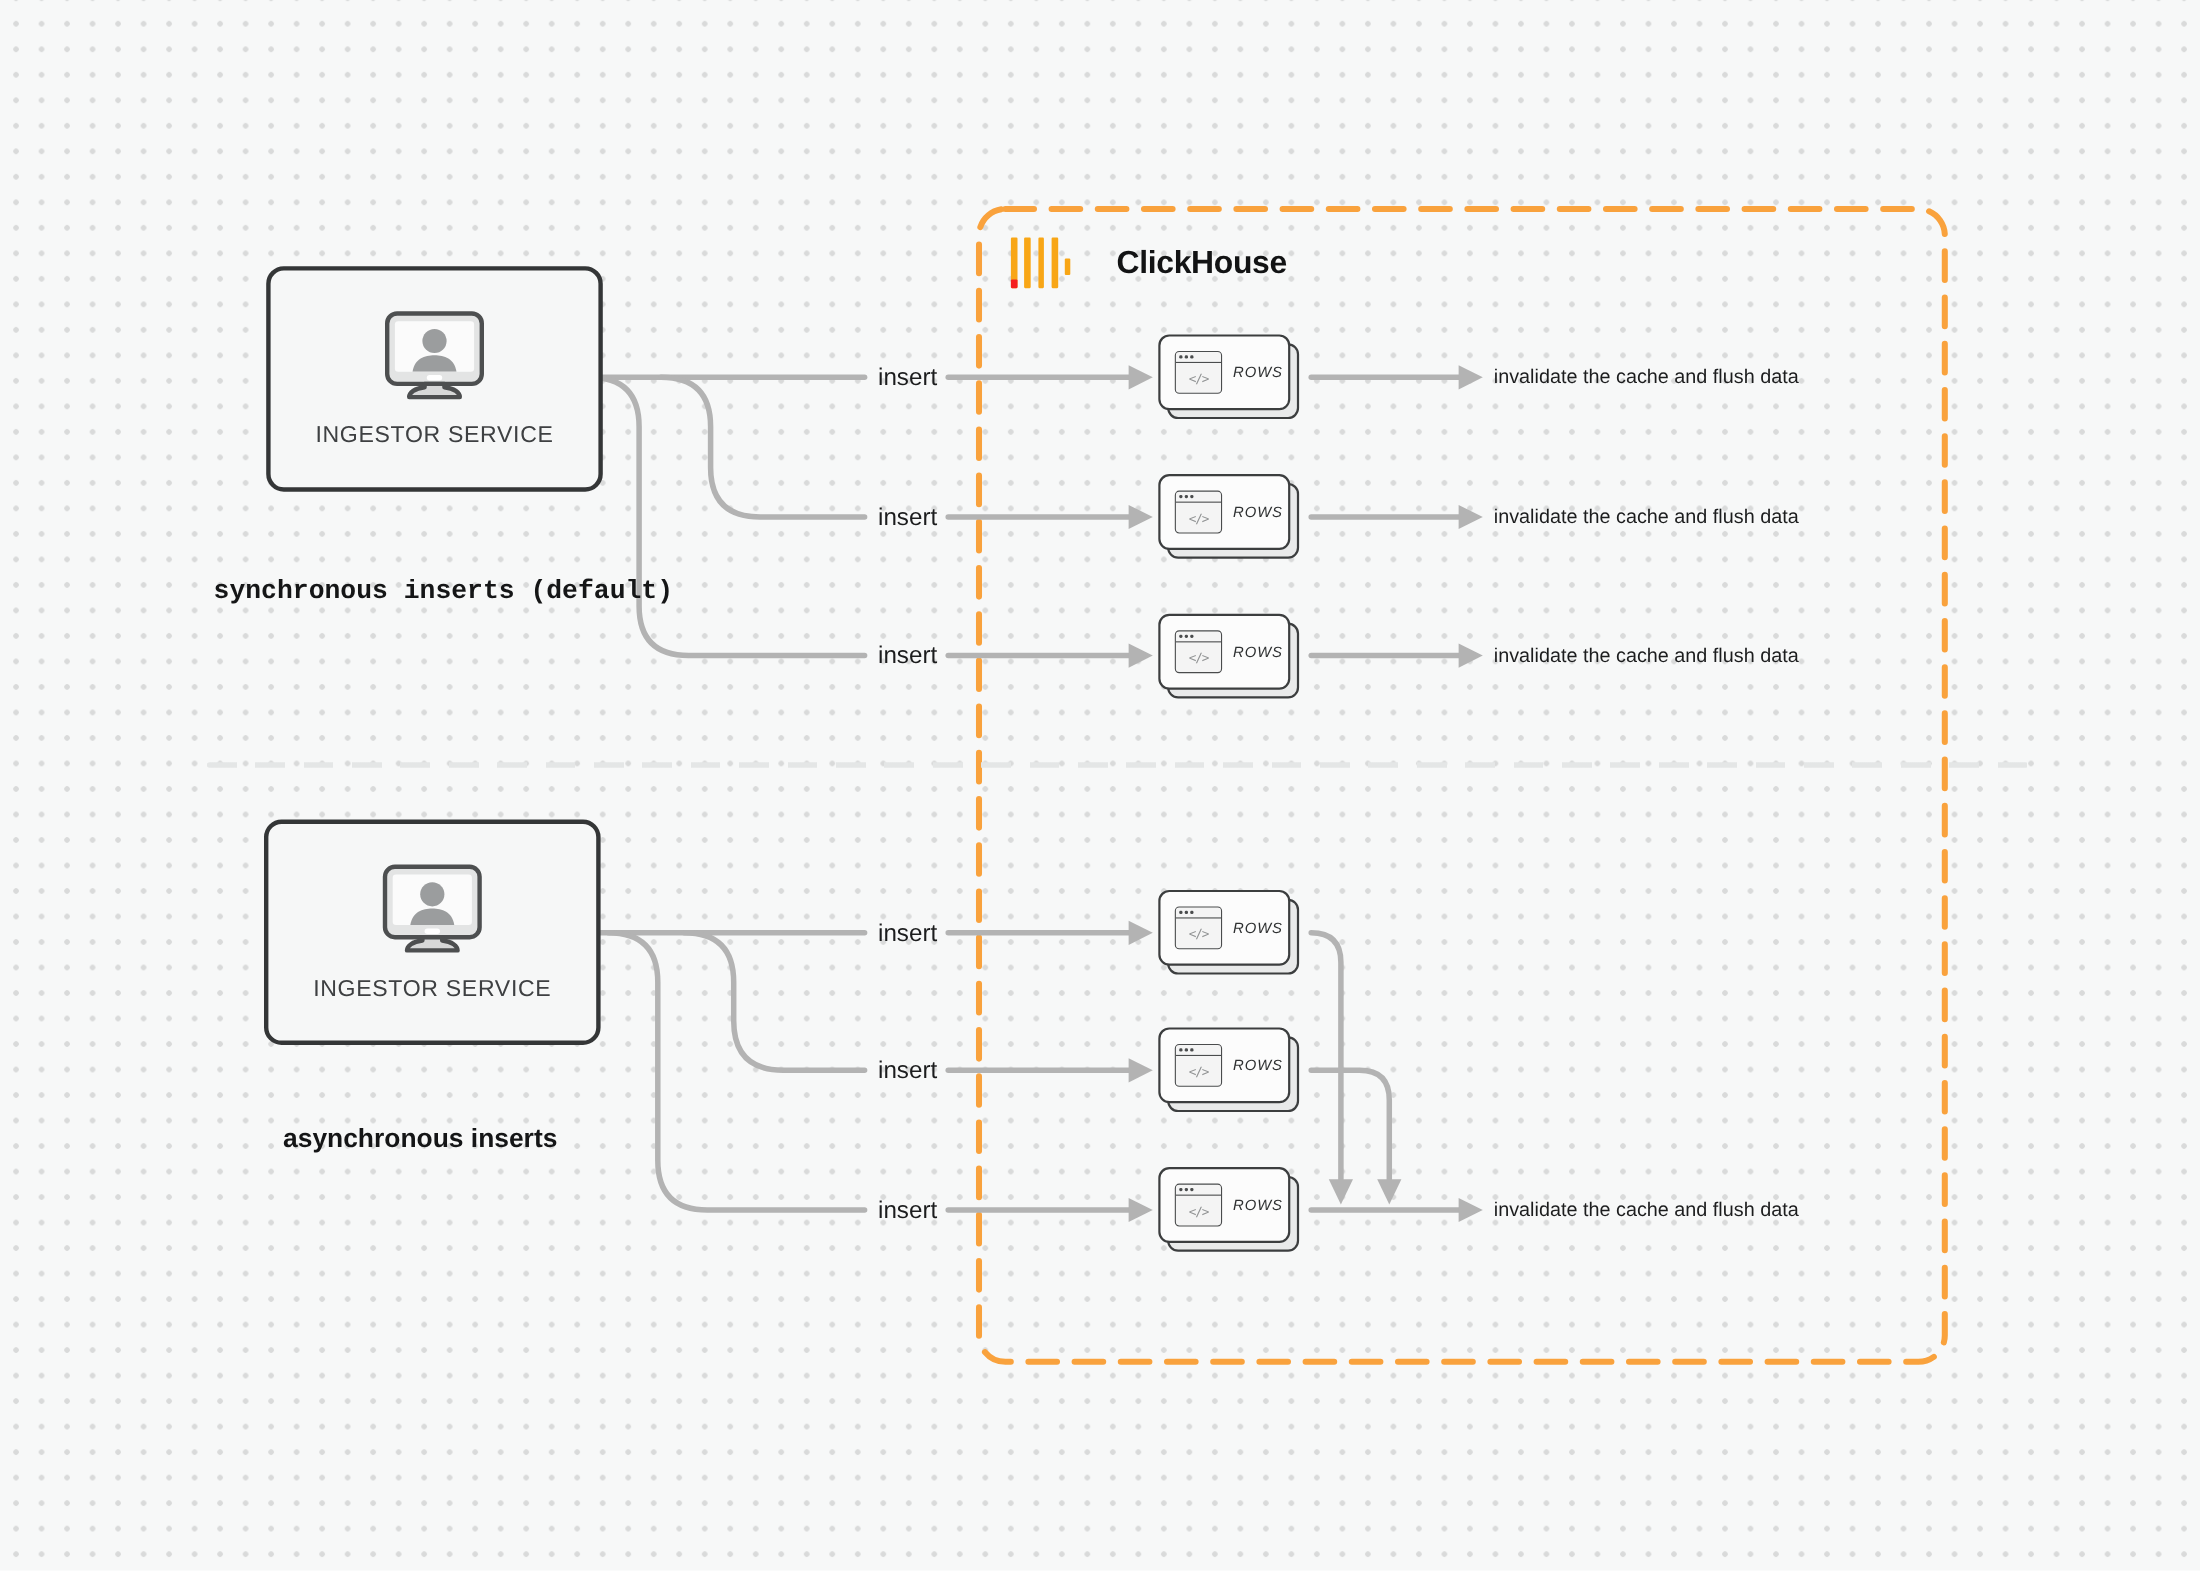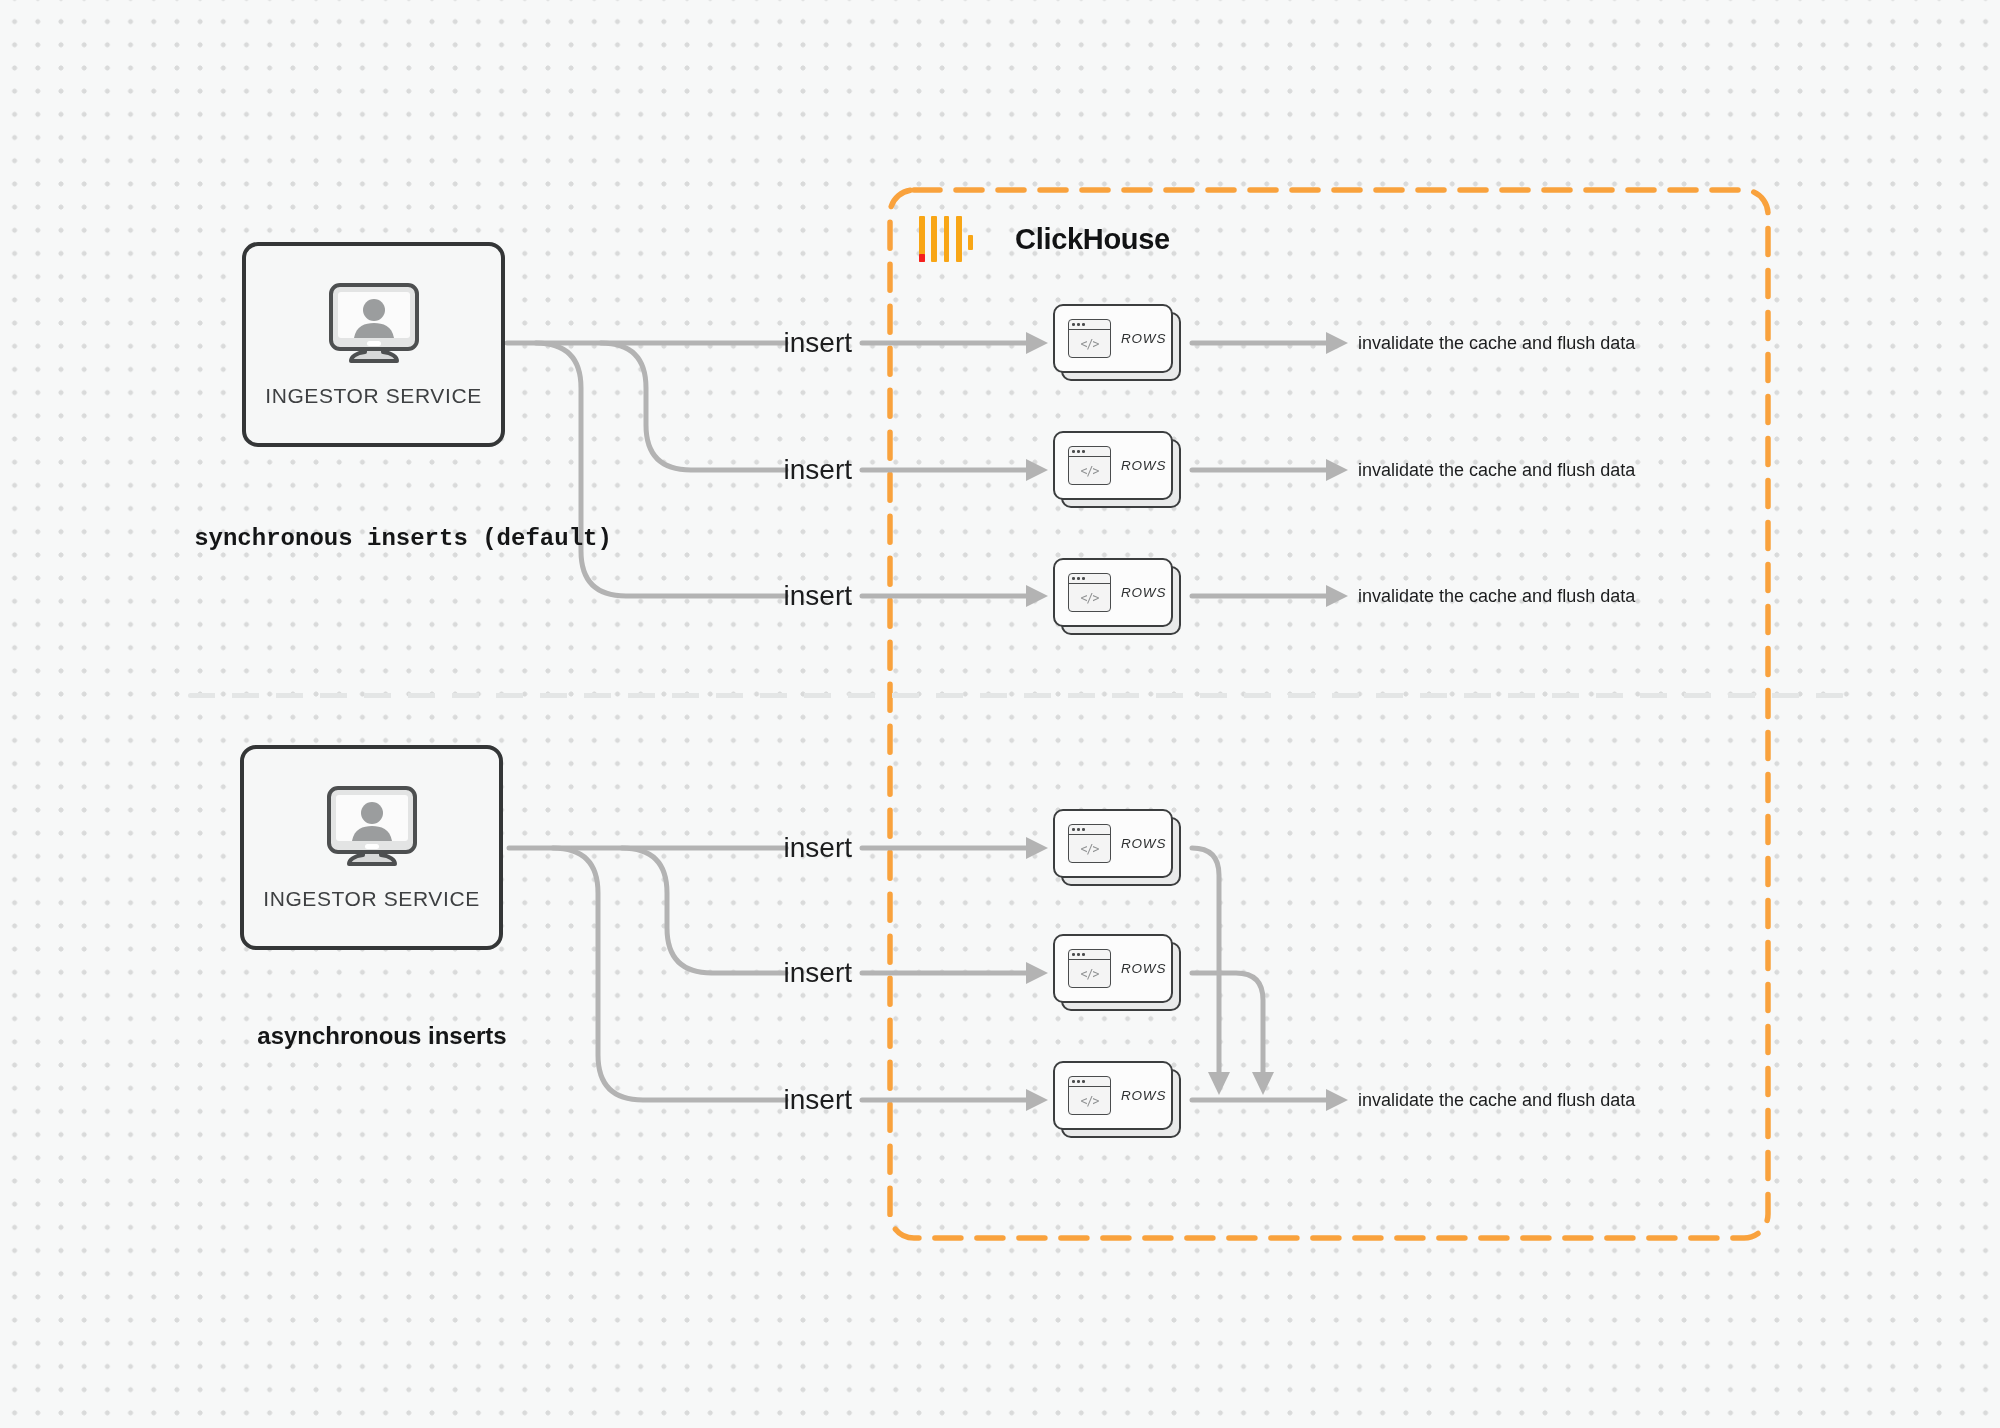--- a/index.html
+++ b/index.html
@@ -14,21 +14,21 @@
     background-color:#f7f8f8;
     background-image:radial-gradient(circle, #d9dada 2.2px, rgba(217,218,218,0) 2.8px);
     background-size:23.2px 23.2px;
     background-position:3px 10px;
   }
   .abs{position:absolute;}
   svg.overlay{position:absolute;left:0;top:0;pointer-events:none;}
 
   
   .service-box{
-    width:263px;height:205px;
+    width:306px;height:205px;
     background:#f6f7f7;
     border:4px solid #343637;
     border-radius:16px;
     box-sizing:border-box;
   }
   .service-box .monitor{position:absolute;left:50%;top:36px;transform:translateX(-50%);}
   .service-label{
     position:absolute;left:0;right:0;top:138px;
     text-align:center;
     font-size:21px;color:#3e4042;letter-spacing:0.6px;
@@ -56,21 +56,21 @@
   .ch-bar.b3{left:24.8px;}
   .ch-bar.b4{left:37.2px;}
   .ch-bar.b5{left:48.5px;top:20.5px;height:15px;}
   .ch-red{position:absolute;left:0;top:40px;width:5.5px;height:8px;background:#F51F1F;border-radius:1px;}
   .ch-name{margin-left:18px;font-size:29px;font-weight:600;color:#121314;letter-spacing:-0.3px;}
 
   
   .insert-label{
     position:absolute;width:160px;text-align:right;
     transform:translateY(-50%);
-    font-size:28px;color:#1c1d1e;
+    font-size:22px;color:#1c1d1e;
   }
   .result-label{
     position:absolute;transform:translateY(-50%);
     font-size:18px;color:#1c1d1e;white-space:nowrap;
   }
 
   
   .rows-card{position:absolute;width:132px;height:80px;}
   .rows-card .back{
     position:absolute;left:8px;top:8px;width:120px;height:69px;

